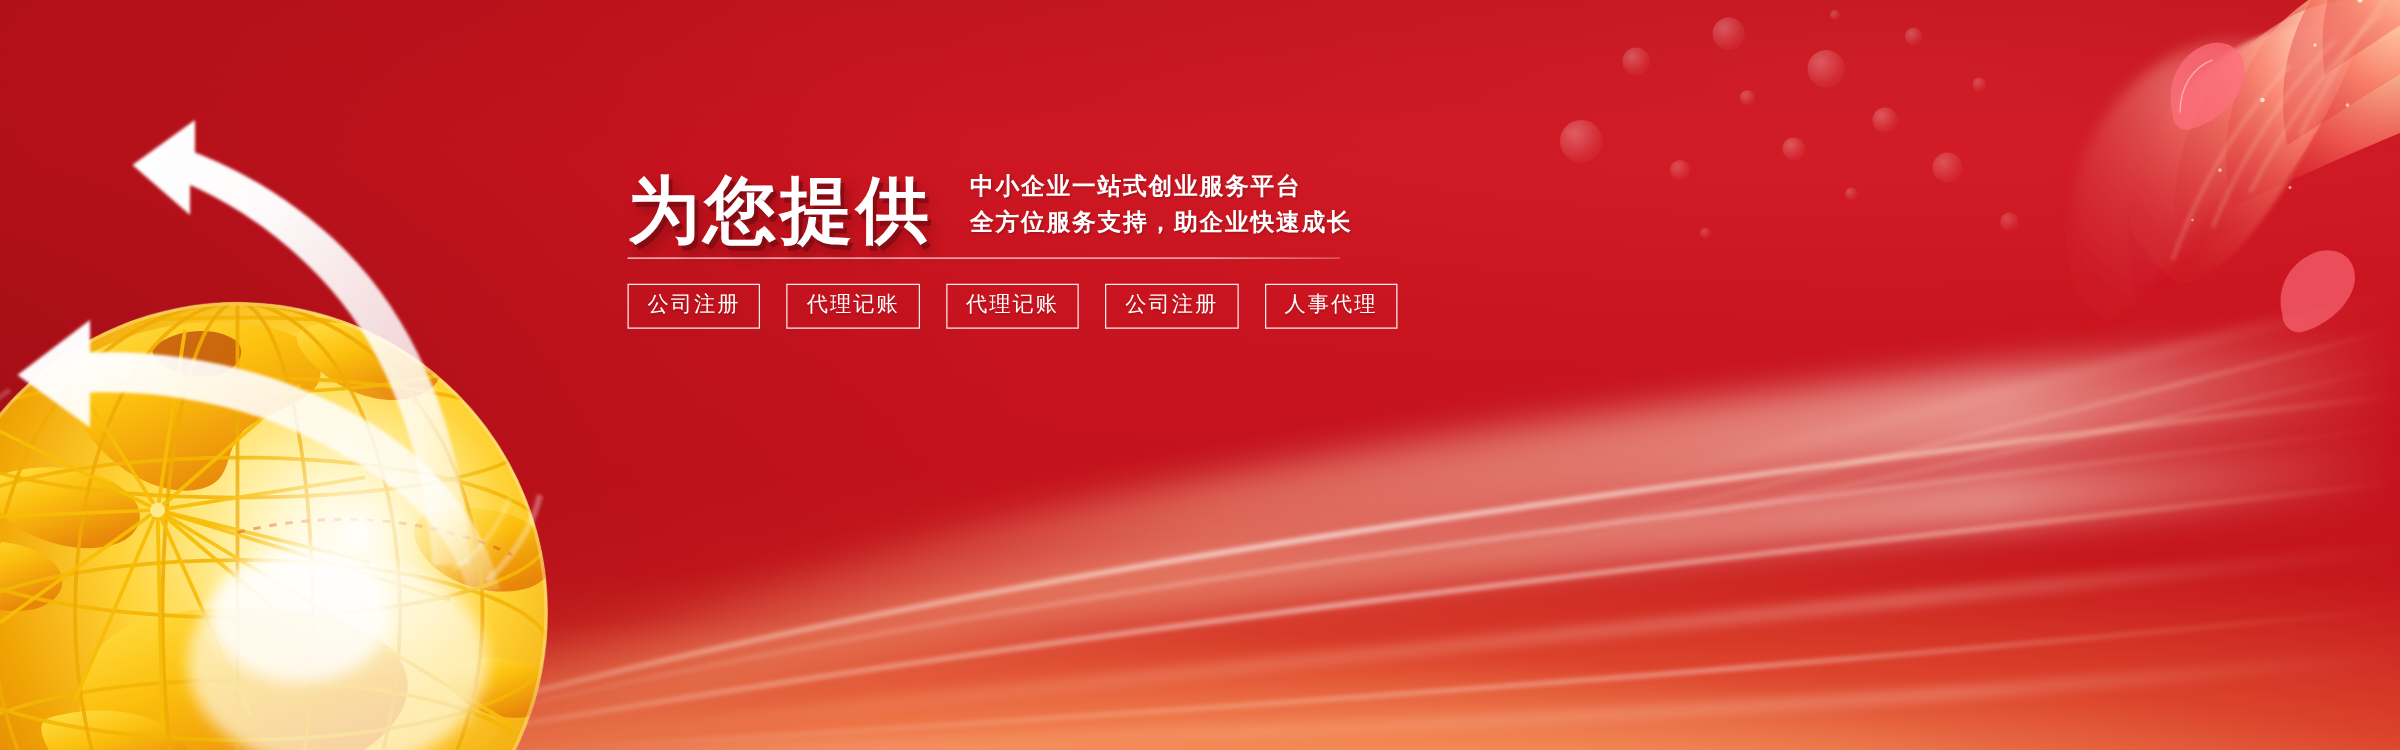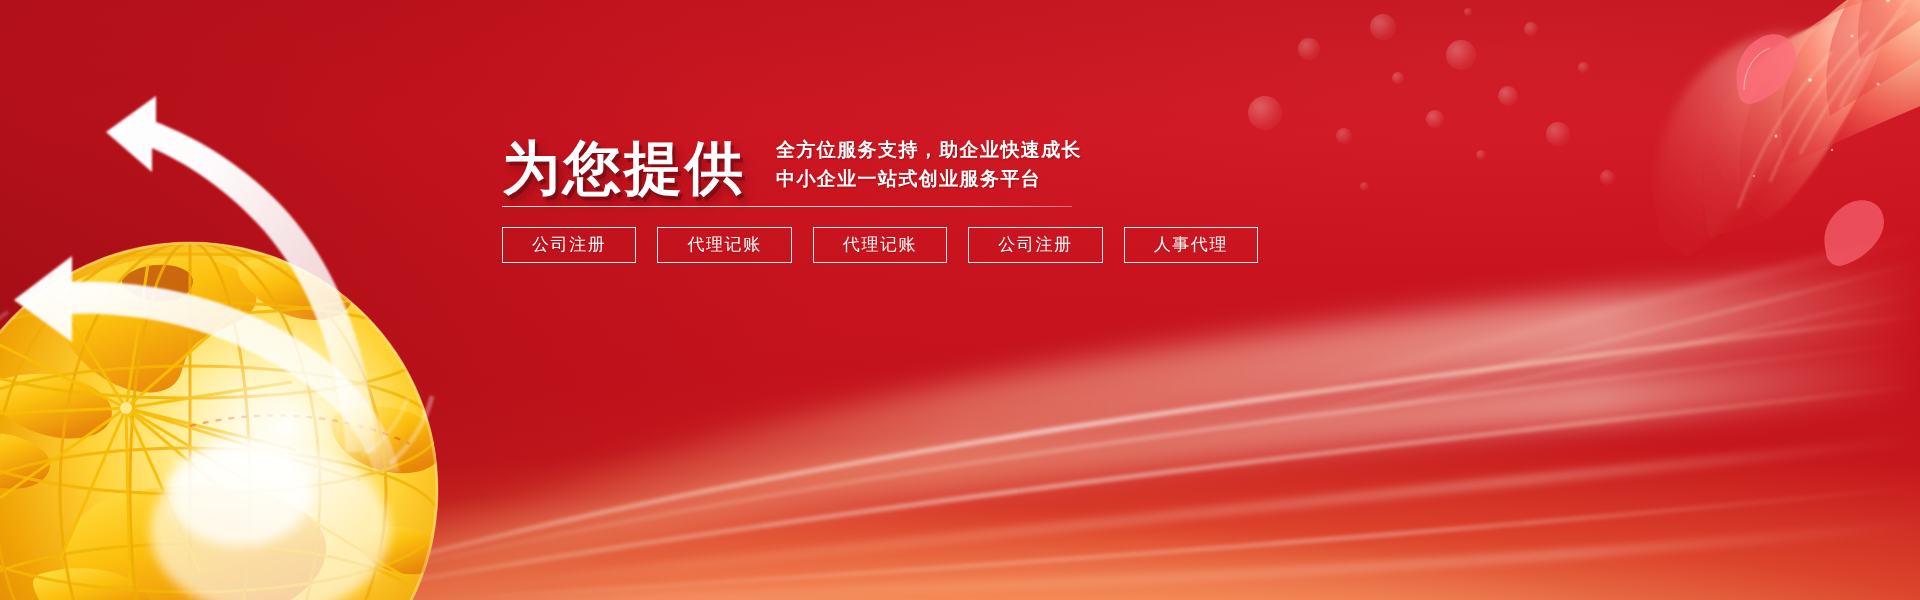--- a/index.html
+++ b/index.html
@@ -110,21 +110,21 @@
   .tags {
     margin-top:20px;
     display:flex;
     gap:21px;
   }
   .tag {
     border:1px solid rgba(255,255,255,.92);
     color:#ffffff;
     font-size:17px;
     letter-spacing:1.6px;
-    padding:8px 29px 9px;
+    padding:8px 15px 9px;
     line-height:1;
     white-space:nowrap;
     background:transparent;
     font-family:"DejaVu Sans","Liberation Sans",sans-serif;
     text-shadow:0 1px 1px rgba(120,10,16,.35);
     cursor:pointer;
   }
 </style>
 </head>
 <body>
@@ -400,22 +400,22 @@
       <path d="M28,252 C18,258 10,266 4,276" stroke="#ffffff" stroke-opacity=".20" stroke-width="4" fill="none" filter="url(#ablur)"></path>
     </svg>
   </div>
 
   <div class="content">
 
     <div class="headline-row">
       <div class="headline">为您提供</div>
 
       <div class="sub-lines">
+        <div class="sub-line">中小企业一站式创业服务平台</div>
         <div class="sub-line">全方位服务支持，助企业快速成长</div>
-        <div class="sub-line">中小企业一站式创业服务平台</div>
       </div>
     </div>
 
     <div class="divider"></div>
 
     <div class="tags">
       <div class="tag">公司注册</div>
       <div class="tag">代理记账</div>
       <div class="tag">代理记账</div>
       <div class="tag">公司注册</div>

